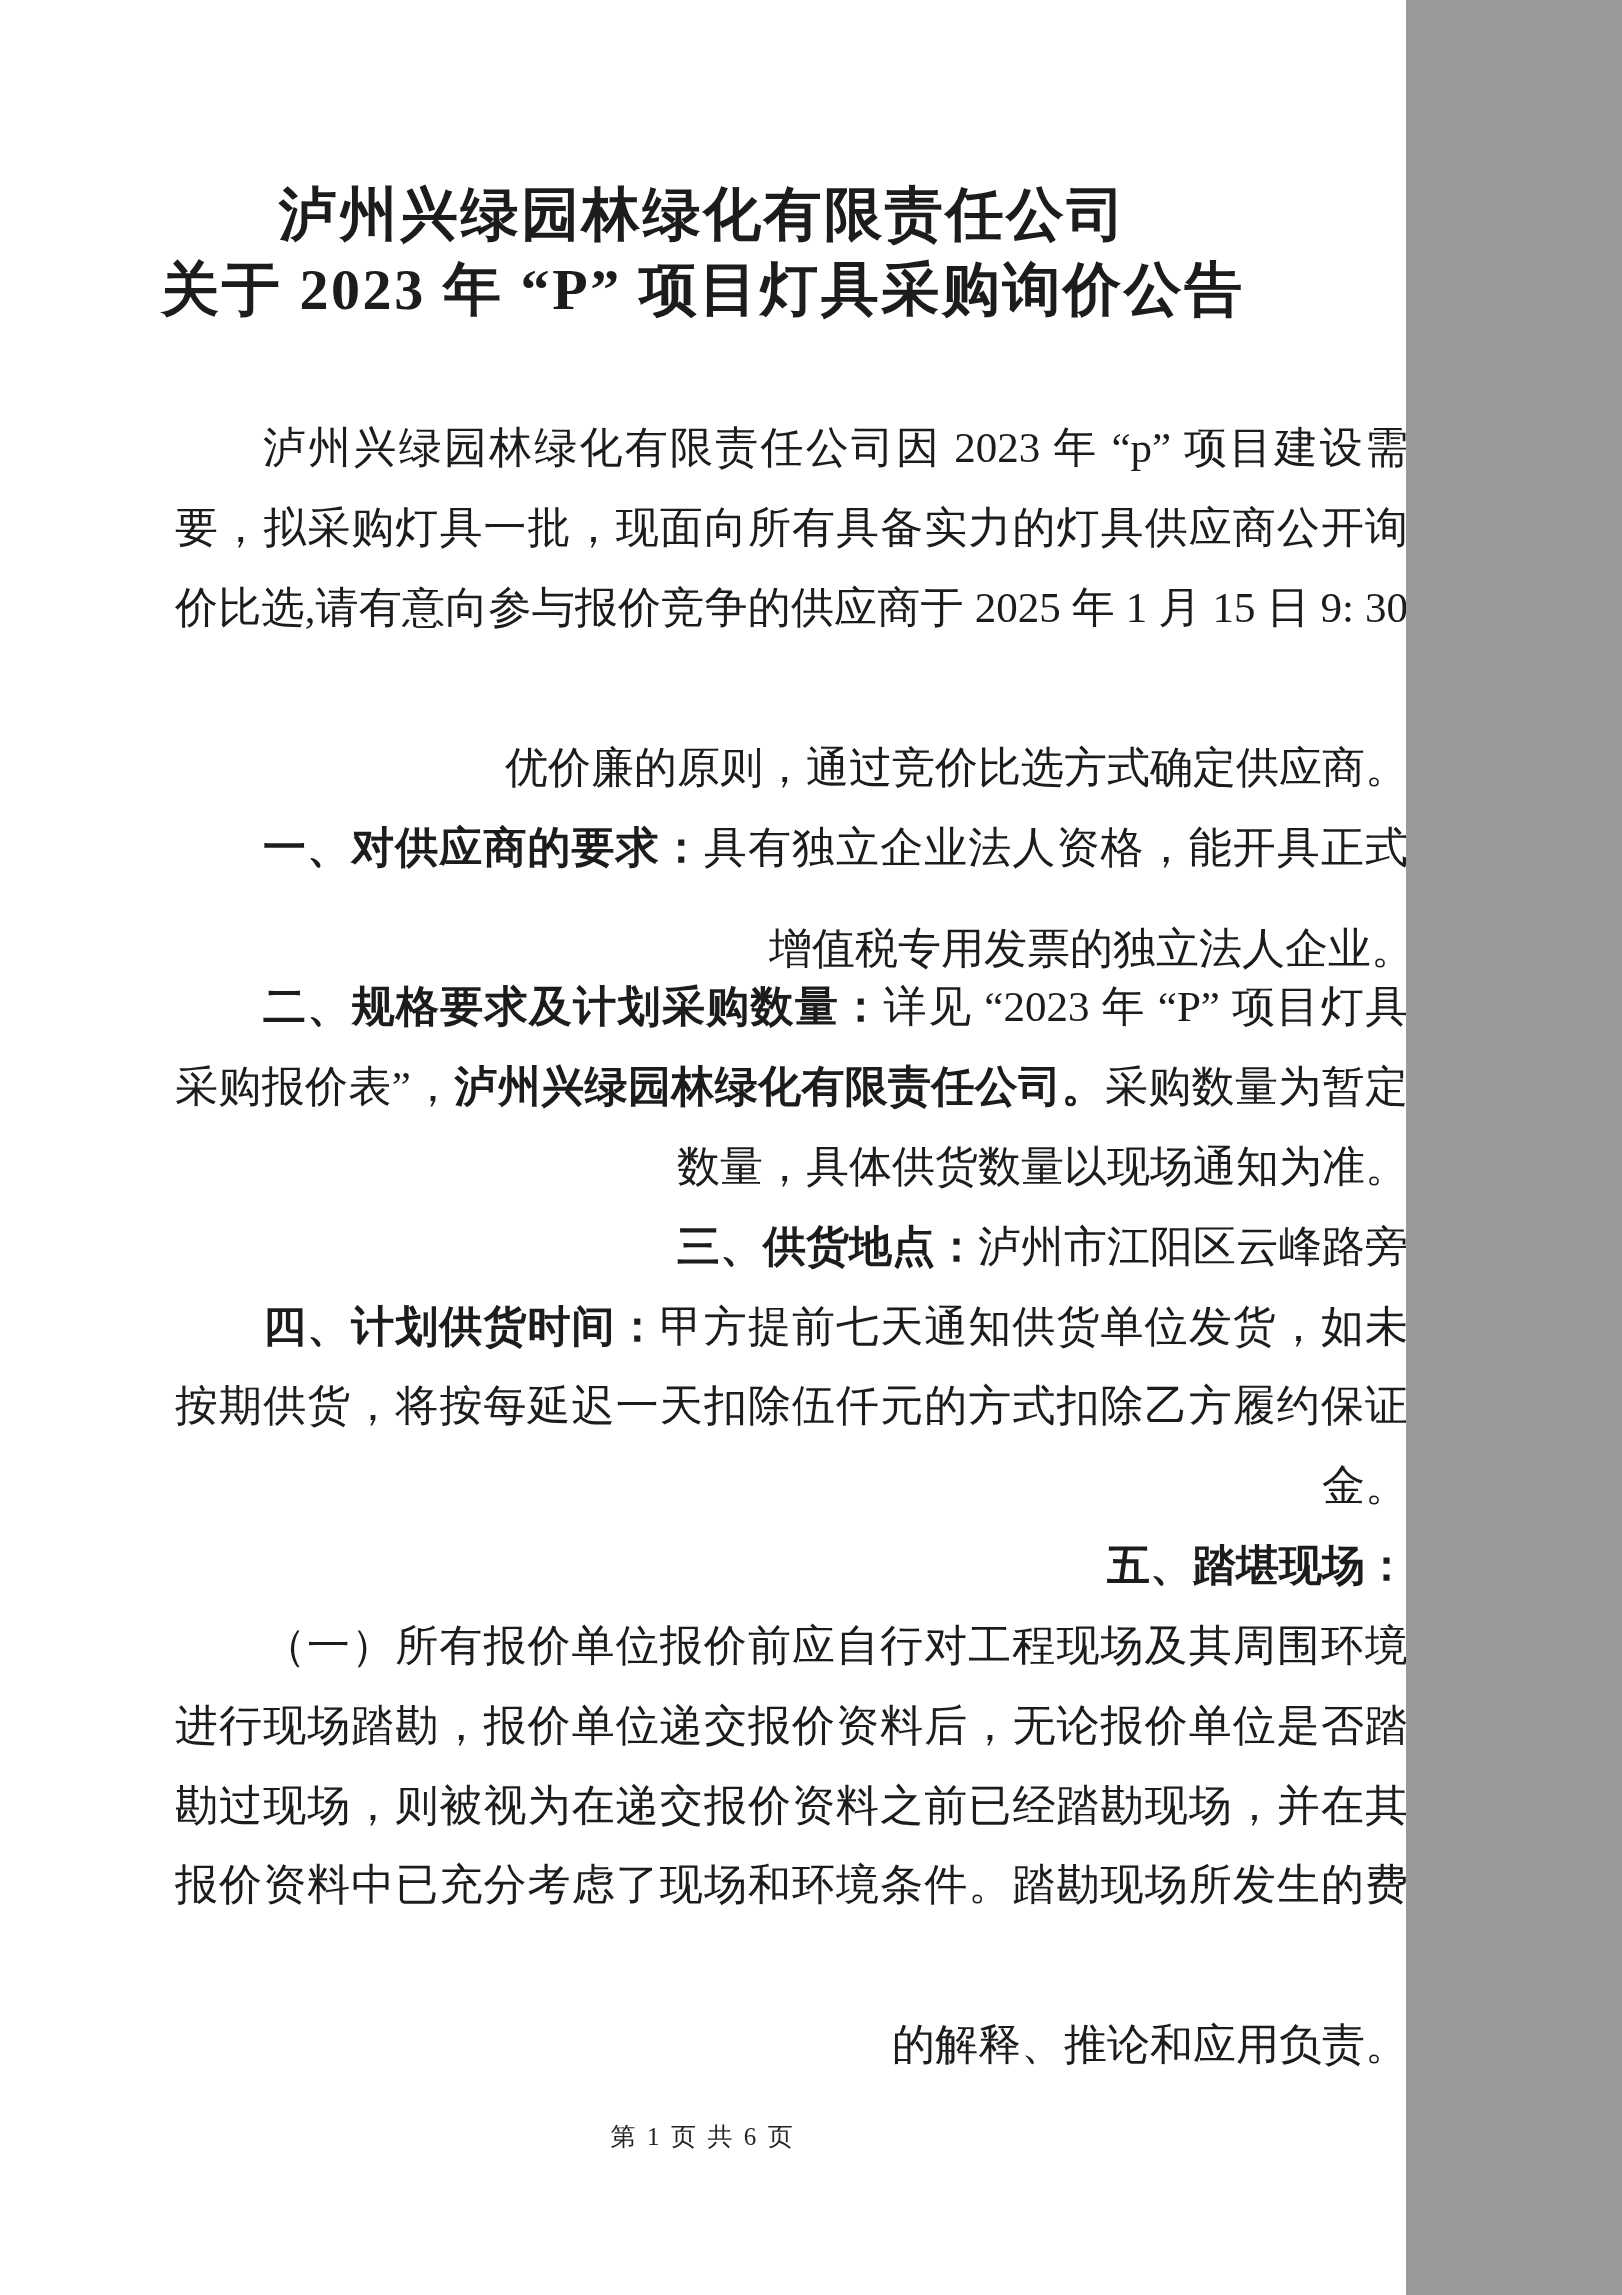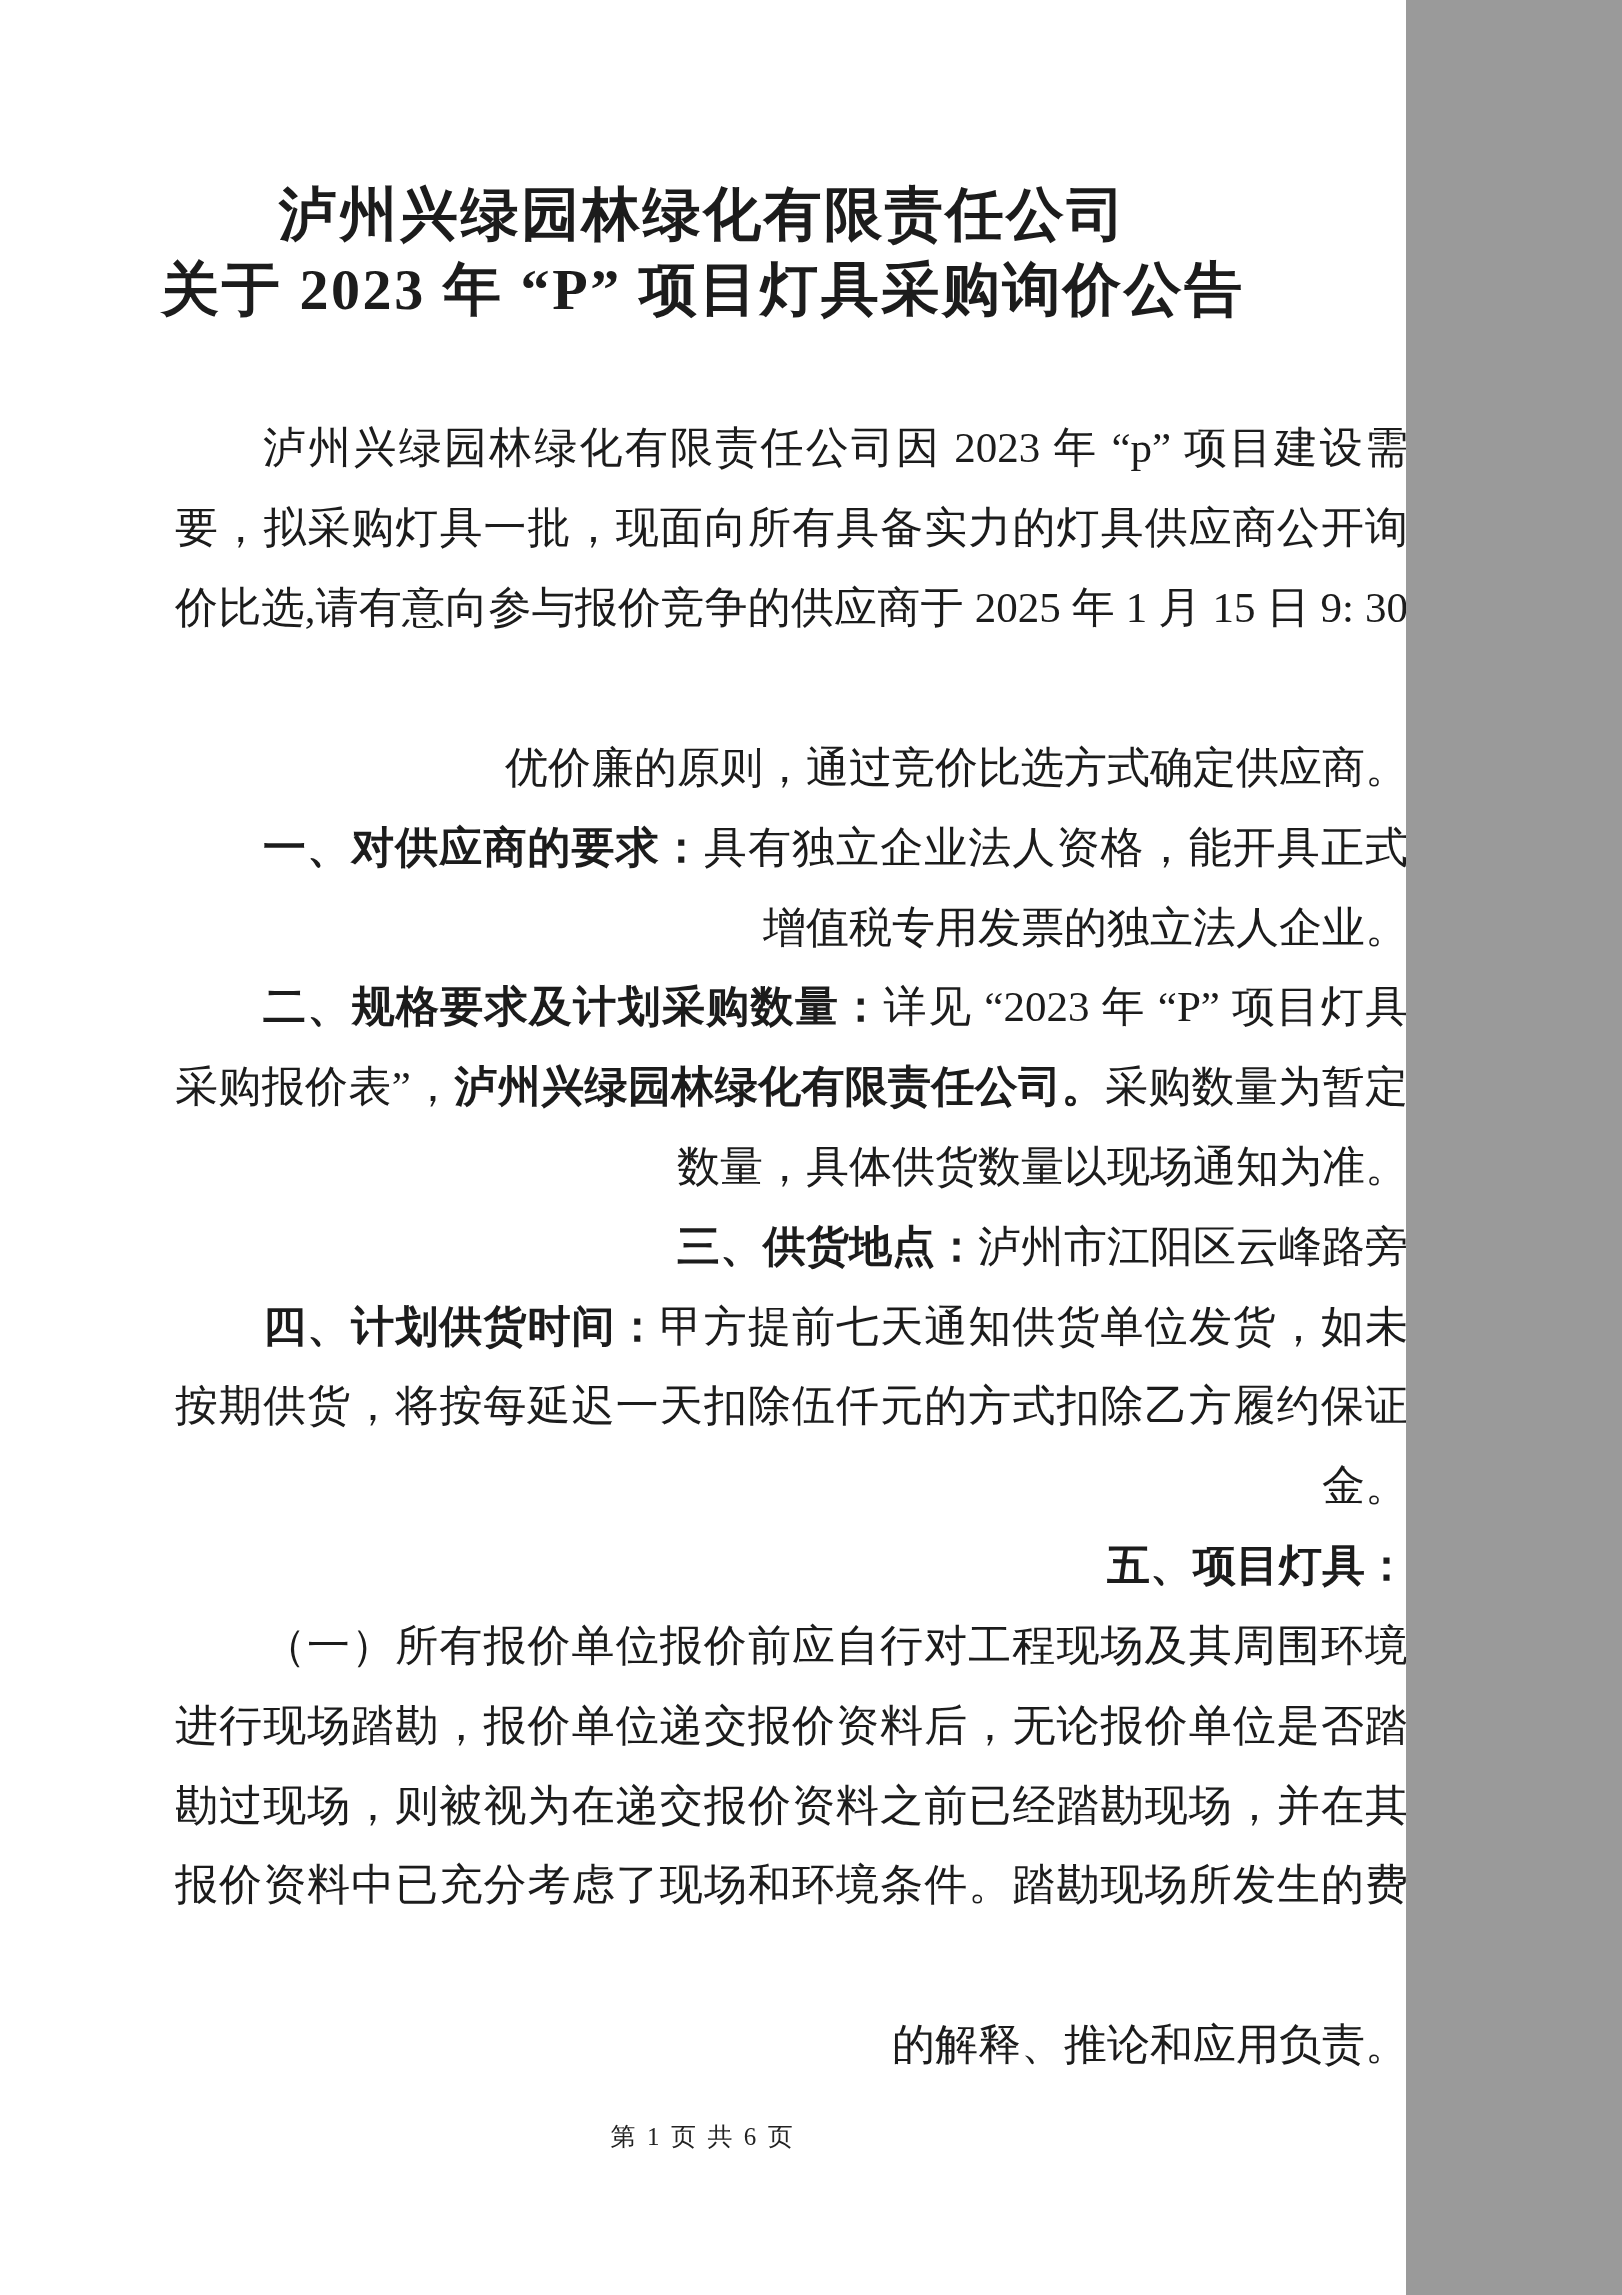--- a/index.html
+++ b/index.html
@@ -73,29 +73,29 @@
   <h1 class="title-line" id="title1">泸州兴绿园林绿化有限责任公司</h1>
 
   <h1 class="title-line" id="title2">关于 2023 年 “P” 项目灯具采购询价公告</h1>
 
   <div class="body-area" id="body-lines">
       <div class="body-line indent justify" style="top: 419px;"><span class="run">泸州兴绿园林绿化有限责任公司因 2023 年 “p” 项目建设需</span></div>
       <div class="body-line justify" style="top: 499px;"><span class="run">要，拟采购灯具一批，现面向所有具备实力的灯具供应商公开询</span></div>
       <div class="body-line justify" style="top: 579px;"><span class="run">价比选,请有意向参与报价竞争的供应商于 2025 年 1 月 15 日 9: 30</span></div>
       <div class="body-line" style="top: 739px;"><span class="run">优价廉的原则，通过竞价比选方式确定供应商。</span></div>
       <div class="body-line indent justify" style="top: 819px;"><span class="run b">一、对供应商的要求：</span><span class="run">具有独立企业法人资格，能开具正式</span></div>
-      <div class="body-line" style="top: 899px;"><span class="run">增值税专用发票的独立法人企业。</span></div>
+      <div class="body-line" style="top: 920px; margin-left: 6px;"><span class="run">增值税专用发票的独立法人企业。</span></div>
       <div class="body-line indent justify" style="top: 978px;"><span class="run b">二、规格要求及计划采购数量：</span><span class="run">详见 “2023 年 “P” 项目灯具</span></div>
       <div class="body-line justify" style="top: 1058px;"><span class="run">采购报价表”，</span><span class="run b">泸州兴绿园林绿化有限责任公司。</span><span class="run">采购数量为暂定</span></div>
       <div class="body-line" style="top: 1138px;"><span class="run">数量，具体供货数量以现场通知为准。</span></div>
       <div class="body-line indent" style="top: 1218px;"><span class="run b">三、供货地点：</span><span class="run">泸州市江阳区云峰路旁</span></div>
       <div class="body-line indent justify" style="top: 1298px;"><span class="run b">四、计划供货时间：</span><span class="run">甲方提前七天通知供货单位发货，如未</span></div>
       <div class="body-line justify" style="top: 1377px;"><span class="run">按期供货，将按每延迟一天扣除伍仟元的方式扣除乙方履约保证</span></div>
       <div class="body-line" style="top: 1457px;"><span class="run">金。</span></div>
-      <div class="body-line indent" style="top: 1537px;"><span class="run b">五、项目灯具：</span></div>
+      <div class="body-line indent" style="top: 1537px;"><span class="run b">五、踏堪现场：</span></div>
       <div class="body-line indent justify" style="top: 1617px;"><span class="run">（一）所有报价单位报价前应自行对工程现场及其周围环境</span></div>
       <div class="body-line justify" style="top: 1697px;"><span class="run">进行现场踏勘，报价单位递交报价资料后，无论报价单位是否踏</span></div>
       <div class="body-line justify" style="top: 1777px;"><span class="run">勘过现场，则被视为在递交报价资料之前已经踏勘现场，并在其</span></div>
       <div class="body-line justify" style="top: 1856px;"><span class="run">报价资料中已充分考虑了现场和环境条件。踏勘现场所发生的费</span></div>
       <div class="body-line" style="top: 2016px;"><span class="run">的解释、推论和应用负责。</span></div>
     </div>
 
   <div class="page-footer">第 1 页 共 6 页</div>
 
 </div>

